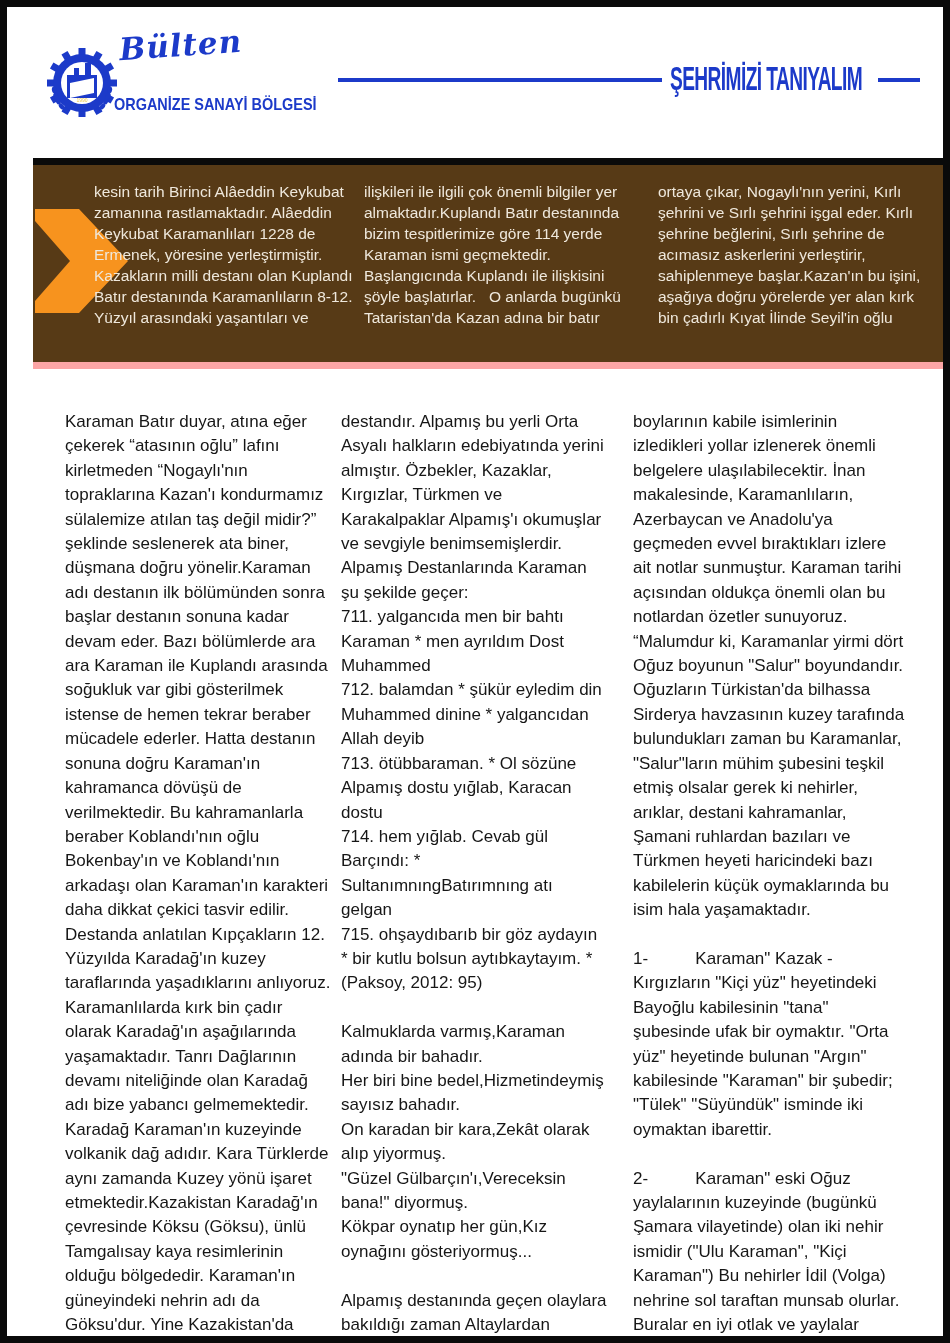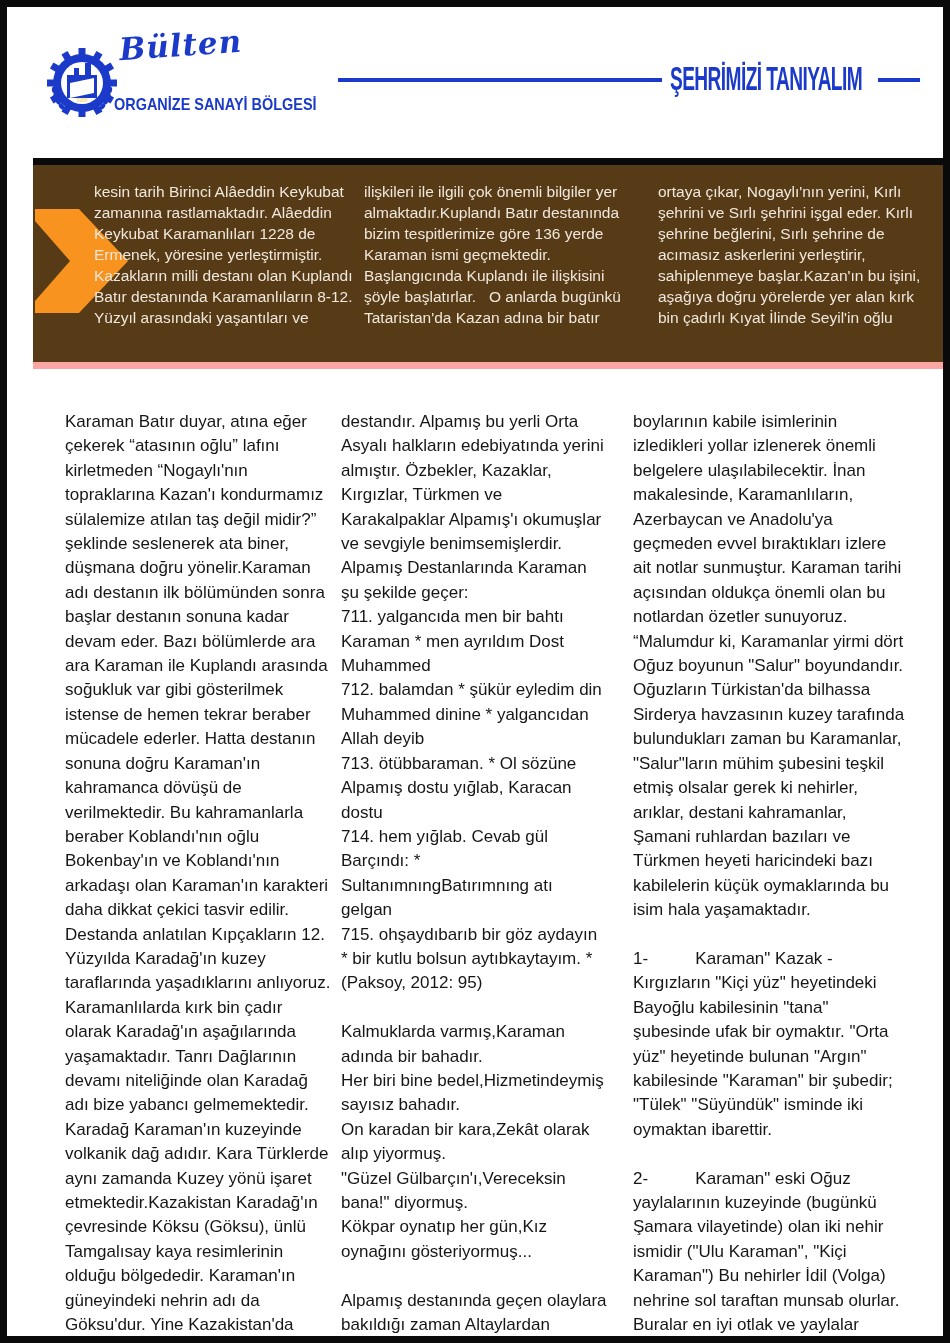--- a/index.html
+++ b/index.html
@@ -118,21 +118,21 @@
     <div class="section-title">ŞEHRİMİZİ TANIYALIM</div>
     <div class="rule rule-right"></div>
   </div>
 
   <div class="banner">
     <svg class="chevron" width="100" height="104" viewBox="0 0 100 104">
       <polygon fill="#f7931e" points="1,0 45,0 94,52 45,104 1,104 1,92 36,52 1,12"></polygon>
     </svg>
     <div class="banner-cols">
       <div class="banner-col c1">kesin tarih Birinci Alâeddin Keykubat zamanına rastlamaktadır. Alâeddin Keykubat Karamanlıları 1228 de Ermenek, yöresine yerleştirmiştir. Kazakların milli destanı olan Kuplandı Batır destanında Karamanlıların 8-12. Yüzyıl arasındaki yaşantıları ve</div>
-      <div class="banner-col c2">ilişkileri ile ilgili çok önemli bilgiler yer almaktadır.Kuplandı Batır destanında bizim tespitlerimize göre 136 yerde Karaman ismi geçmektedir. Başlangıcında Kuplandı ile ilişkisini şöyle başlatırlar.   O anlarda bugünkü Tataristan'da Kazan adına bir batır</div>
+      <div class="banner-col c2">ilişkileri ile ilgili çok önemli bilgiler yer almaktadır.Kuplandı Batır destanında bizim tespitlerimize göre 114 yerde Karaman ismi geçmektedir. Başlangıcında Kuplandı ile ilişkisini şöyle başlatırlar.   O anlarda bugünkü Tataristan'da Kazan adına bir batır</div>
       <div class="banner-col c3">ortaya çıkar, Nogaylı'nın yerini, Kırlı şehrini ve Sırlı şehrini işgal eder. Kırlı şehrine beğlerini, Sırlı şehrine de acımasız askerlerini yerleştirir, sahiplenmeye başlar.Kazan'ın bu işini, aşağıya doğru yörelerde yer alan kırk bin çadırlı Kıyat İlinde Seyil'in oğlu</div>
     </div>
   </div>
 
   <div class="content">
     <div class="body-col c1">Karaman Batır duyar, atına eğer çekerek “atasının oğlu” lafını kirletmeden “Nogaylı'nın topraklarına Kazan'ı kondurmamız sülalemize atılan taş değil midir?” şeklinde seslenerek ata biner, düşmana doğru yönelir.Karaman adı destanın ilk bölümünden sonra başlar destanın sonuna kadar devam eder. Bazı bölümlerde ara ara Karaman ile Kuplandı arasında soğukluk var gibi gösterilmek istense de hemen tekrar beraber mücadele ederler. Hatta destanın sonuna doğru Karaman'ın kahramanca dövüşü de verilmektedir. Bu kahramanlarla beraber Koblandı'nın oğlu Bokenbay'ın ve Koblandı'nın arkadaşı olan Karaman'ın karakteri daha dikkat çekici tasvir edilir. Destanda anlatılan Kıpçakların 12. Yüzyılda Karadağ'ın kuzey taraflarında yaşadıklarını anlıyoruz. Karamanlılarda kırk bin çadır olarak Karadağ'ın aşağılarında yaşamaktadır. Tanrı Dağlarının devamı niteliğinde olan Karadağ adı bize yabancı gelmemektedir. Karadağ Karaman'ın kuzeyinde volkanik dağ adıdır. Kara Türklerde aynı zamanda Kuzey yönü işaret etmektedir.Kazakistan Karadağ'ın çevresinde Köksu (Göksu), ünlü Tamgalısay kaya resimlerinin olduğu bölgededir. Karaman'ın güneyindeki nehrin adı da Göksu'dur. Yine Kazakistan'da Karadağ,Arıs nehri boyundadır. Karamanoğlu Mehmet Bey'i Bulgar Dağlarında saklayan ve eğiten, her türlü ilme vakıf olan kişinin adı Arız'dır.
 Alpamış, Özbek, Karakalpak, Kazak ve en eski soy/köken'den olan Kungratlar'ın paylaştığı, onların hayat tarzlarını anlatan bir</div>
     <div class="body-col c2">destandır. Alpamış bu yerli Orta Asyalı halkların edebiyatında yerini almıştır. Özbekler, Kazaklar, Kırgızlar, Türkmen ve Karakalpaklar Alpamış'ı okumuşlar ve sevgiyle benimsemişlerdir. Alpamış Destanlarında Karaman şu şekilde geçer:
 711. yalgancıda men bir bahtı Karaman * men ayrıldım Dost Muhammed
 712. balamdan * şükür eyledim din Muhammed dinine * yalgancıdan Allah deyib

